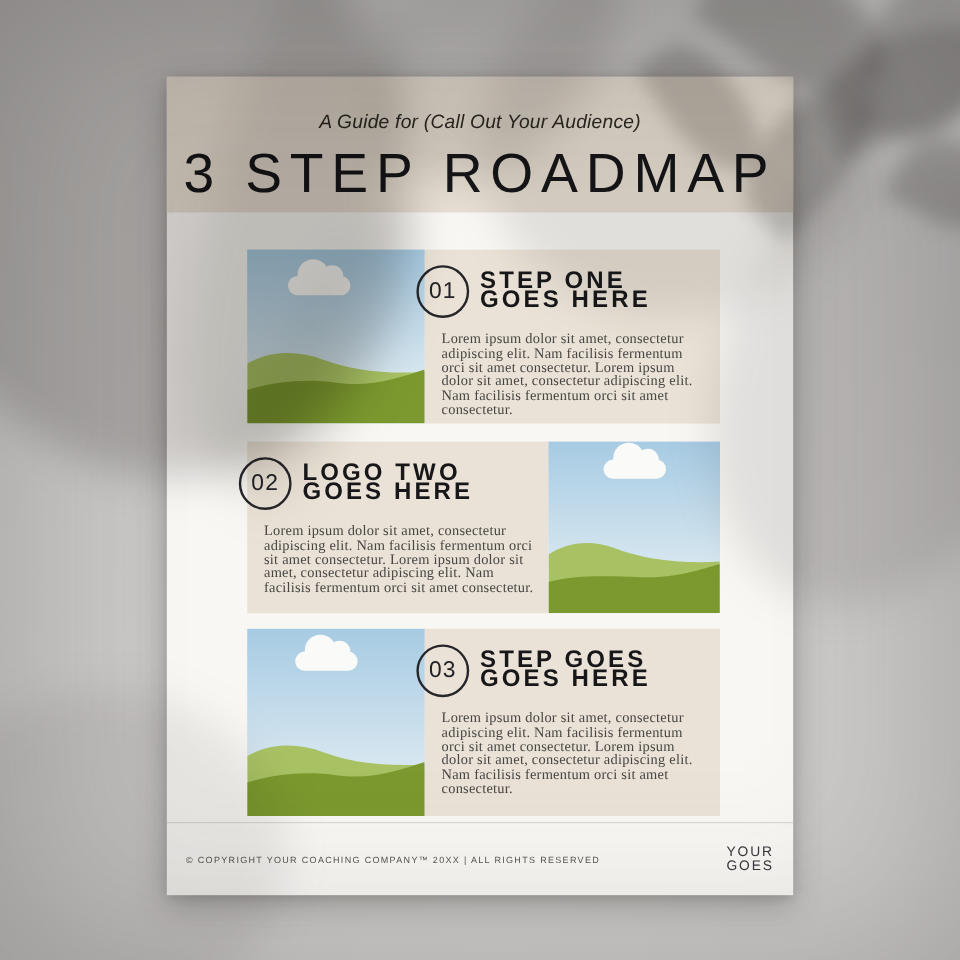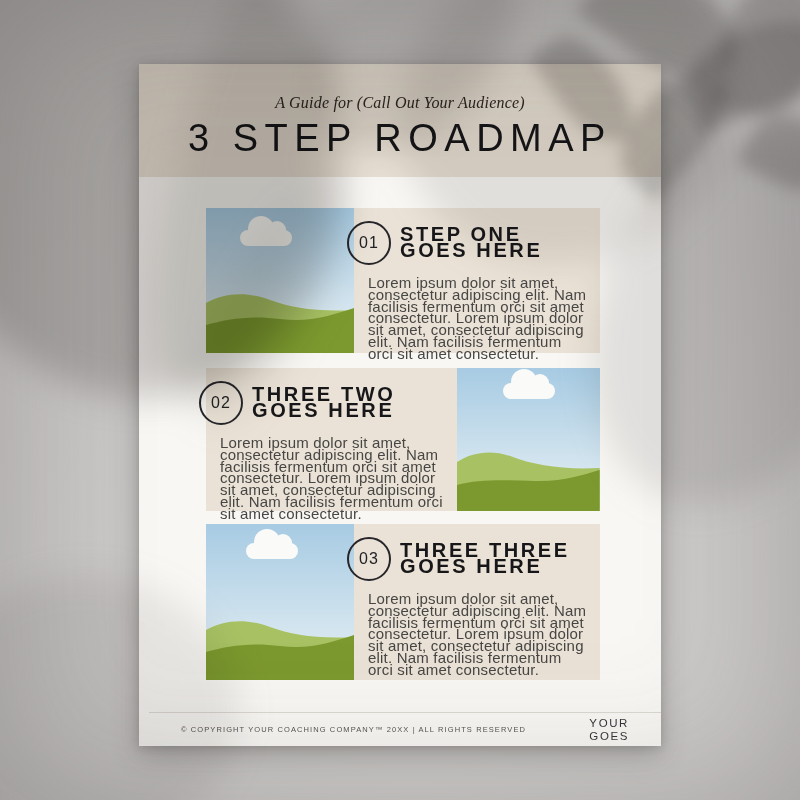--- a/index.html
+++ b/index.html
@@ -35,26 +35,26 @@
   .page{
     position:absolute;left:139px;top:64px;width:522px;height:682px;z-index:1;
     background:var(--page-bg,#f8f7f4);
     box-shadow:0 8px 26px rgba(55,53,51,.32), 0 2px 8px rgba(55,53,51,.18);
   }
   .band{
     height:113px;background:var(--band-bg,#e7dfd3);
     display:flex;flex-direction:column;align-items:center;
   }
   .subtitle{
-    margin-top:30px;font-family:Liberation Serif, serif;font-style:italic;
+    margin-top:30px;font-family:Liberation Sans, sans-serif;font-style:italic;
     font-size:16px;color:#2c2822;letter-spacing:.2px;
   }
   .main-title{
     margin-top:5px;font-family:"Liberation Sans",sans-serif;font-weight:400;
-    font-size:38px;letter-spacing:6.5px;color:var(--heading-color,#17171a);white-space:nowrap;
+    font-size:46px;letter-spacing:6.5px;color:var(--heading-color,#17171a);white-space:nowrap;
   }
   .content{padding:31px 61px 0 67px;}
   .row{display:flex;margin-bottom:15px;}
   .row-2{margin-bottom:13px;}
   .row-1 .landscape,.row-3 .landscape{width:148px;}
   .row-1 .panel,.row-3 .panel{flex:1;}
   .row-2 .panel{width:266px;}
   .row-2 .landscape{width:151px;}
   .row-1{height:145px;}
   .row-2{height:143px;}
@@ -73,36 +73,36 @@
   .hills{position:absolute;left:0;bottom:0;width:100%;height:62px;display:block;}
   .hill-light{fill:var(--hill-light,#a8c263);}
   .hill-dark{fill:var(--hill-dark,#7b992e);}
   
   .panel{position:relative;background:var(--panel-bg,#eae2d6);height:100%;box-sizing:border-box;}
   .step-circle{
     position:absolute;left:-7px;top:13px;width:44px;height:44px;box-sizing:border-box;
     border:2px solid #26262a;border-radius:50%;background:transparent;
     display:flex;align-items:center;justify-content:center;
   }
-  .step-number{font-size:16px;letter-spacing:1px;color:#222226;}
+  .step-number{font-size:19px;letter-spacing:1px;color:#222226;}
   .step-title{
     margin:18px 0 0 46px;font-weight:700;font-size:20px;line-height:16px;
     letter-spacing:2.6px;color:var(--heading-color,#17171a);
   }
   .step-title span{display:block;}
   .step-body{
-    margin:19px 12px 0 14px;font-size:15px;line-height:11.8px;
-    letter-spacing:.2px;color:var(--body-color,#474644);
+    margin:19px 12px 0 14px;font-size:12px;line-height:11.8px;
+    letter-spacing:.2px;color:var(--body-color,#474644);font-family:Liberation Serif, serif;
   }
   
   .footer{
-    position:absolute;left:10px;right:0;bottom:0;height:34px;
+    position:absolute;left:0;right:0;bottom:0;height:61px;
     border-top:1px solid var(--divider-color,#dcd9d3);
     display:flex;align-items:center;justify-content:space-between;
-    padding:0 32px;box-sizing:border-box;
+    padding:0 16px;box-sizing:border-box;
   }
   .copyright{
     font-size:7.5px;letter-spacing:1.1px;color:var(--footer-text-color,#55524e);
     text-transform:uppercase;
   }
   .logo{
     font-family:Liberation Sans, sans-serif;font-size:11.5px;line-height:12.5px;
     letter-spacing:1.6px;color:#36343a;text-align:center;
   }
   .logo span{display:block;}
@@ -140,21 +140,21 @@
           <p class="step-body">Lorem ipsum dolor sit amet, consectetur adipiscing elit. Nam facilisis fermentum orci sit amet consectetur. Lorem ipsum dolor sit amet, consectetur adipiscing elit. Nam facilisis fermentum orci sit amet consectetur.</p>
         </div>
       </section>
 
       <section class="row row-2">
         <div class="panel">
           <div class="step-circle">
             <span class="step-number">02</span>
           </div>
           <h2 class="step-title">
-            <span>THREE TWO</span>
+            <span>LOGO TWO</span>
             <span>GOES HERE</span>
           </h2>
           <p class="step-body">Lorem ipsum dolor sit amet, consectetur adipiscing elit. Nam facilisis fermentum orci sit amet consectetur. Lorem ipsum dolor sit amet, consectetur adipiscing elit. Nam facilisis fermentum orci sit amet consectetur.</p>
         </div>
         <div class="landscape">
           <div class="cloud"></div>
           <svg class="hills" viewBox="0 0 148 62" preserveAspectRatio="none" aria-hidden="true">
             <path class="hill-light" d="M0 13 C 16 3, 36 0, 58 8 C 80 16, 110 21, 148 19 L148 62 L0 62 Z"></path>
             <path class="hill-dark" d="M0 36 C 22 30, 50 31, 80 32 C 110 33, 130 26, 148 21 L148 62 L0 62 Z"></path>
           </svg>
@@ -167,21 +167,21 @@
           <svg class="hills" viewBox="0 0 148 62" preserveAspectRatio="none" aria-hidden="true">
             <path class="hill-light" d="M0 12 C 18 2, 40 0, 64 9 C 86 17, 112 21, 148 19 L148 62 L0 62 Z"></path>
             <path class="hill-dark" d="M0 34 C 20 28, 46 24, 74 28 C 104 32, 126 24, 148 17 L148 62 L0 62 Z"></path>
           </svg>
         </div>
         <div class="panel">
           <div class="step-circle">
             <span class="step-number">03</span>
           </div>
           <h2 class="step-title">
-            <span>THREE THREE</span>
+            <span>STEP GOES</span>
             <span>GOES HERE</span>
           </h2>
           <p class="step-body">Lorem ipsum dolor sit amet, consectetur adipiscing elit. Nam facilisis fermentum orci sit amet consectetur. Lorem ipsum dolor sit amet, consectetur adipiscing elit. Nam facilisis fermentum orci sit amet consectetur.</p>
         </div>
       </section>
 
     </div>
 
     <footer class="footer">
       <div class="copyright">© COPYRIGHT YOUR COACHING COMPANY™ 20XX | ALL RIGHTS RESERVED</div>

